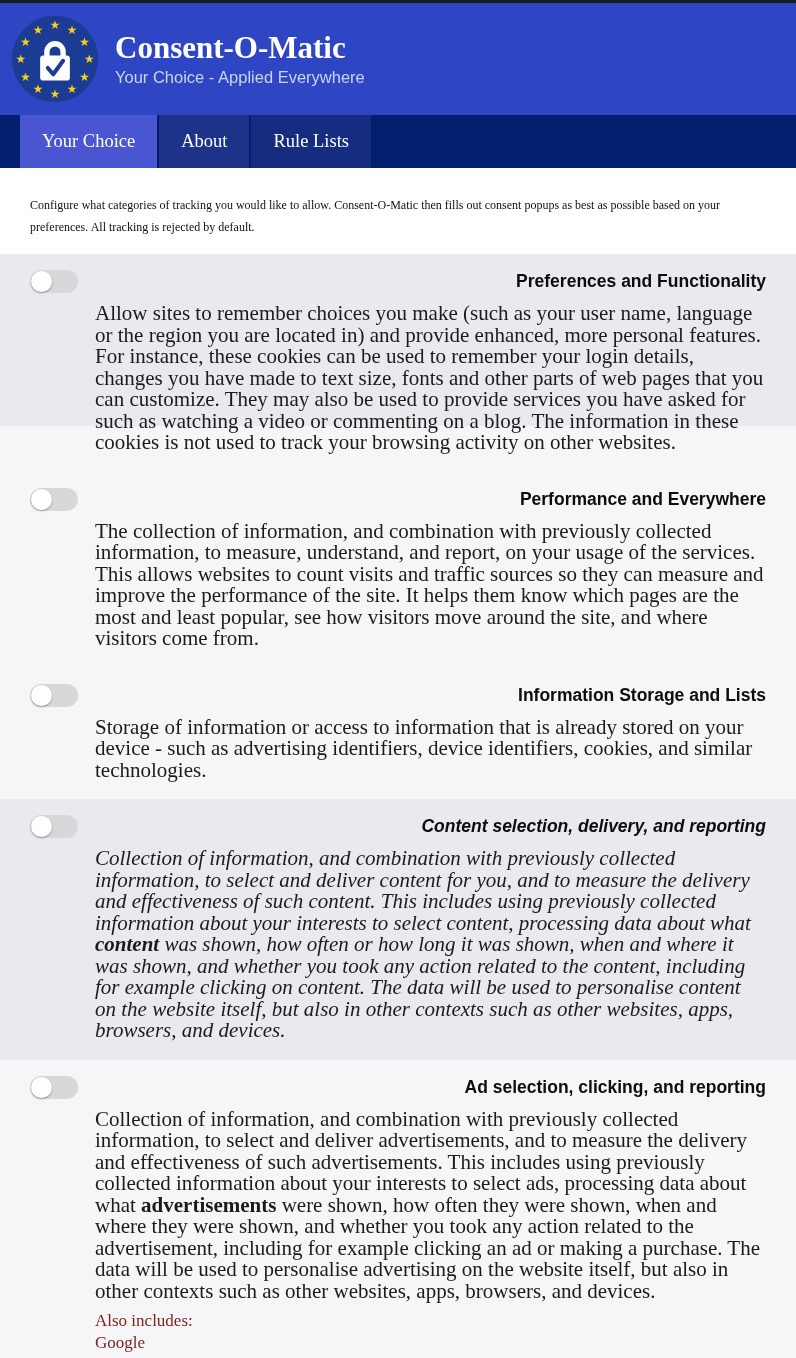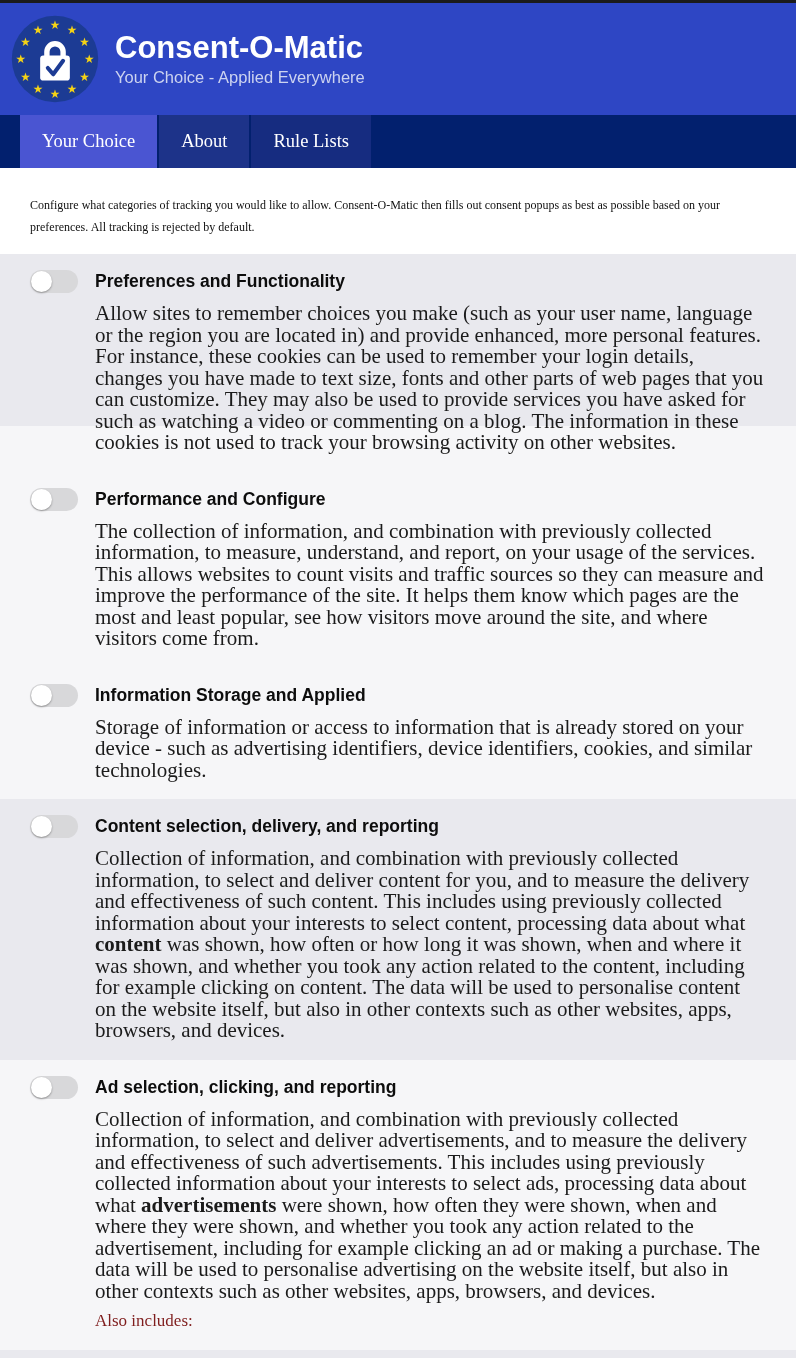--- a/index.html
+++ b/index.html
@@ -11,21 +11,21 @@
   .window-edge { height:3px; background:#1b1b1b; }
 
   
   .header {
     background:#2e46c4; height:112px;
     display:flex; align-items:center; padding-left:10px;
   }
   .logo { width:90px; height:90px; flex:0 0 90px; }
   .header-text { margin-left:15px; }
   .app-title {
-    color:#ffffff; font-family:Liberation Sans, sans-serif;
+    color:#ffffff; font-family:Liberation Serif, serif;
     font-weight:bold; font-size:31px; line-height:34px;
   }
   .app-subtitle {
     color:#ccd3f0; font-family:"Liberation Sans", sans-serif;
     font-size:16.5px; margin-top:3px;
   }
 
   
   .tabbar {
     background:#02206e; height:53px;
@@ -41,27 +41,27 @@
   .tab-about    { background:#1d3389; margin-left:2px; }
 
   
   .intro {
     padding:26px 30px 16px 30px;
     font-size:12px; line-height:22px; color:#101010;
   }
 
   
   .category { padding:16px 30px 18px 30px; }
-  .bg-gray  { background:#e9e9ee; }
+  .bg-gray  { background:#e9e9ee;font-style:italic; }
   .bg-light { background:#f6f6f8; }
   
   .bg-gray-cut {
     background:linear-gradient(to bottom, #e9e9ee 0px, #e9e9ee 172px, #f6f6f8 172px);
   }
-  .cat-row { display:flex; align-items:center; }
+  .cat-row { display:flex; align-items:center;justify-content:space-between; }
   .toggle {
     width:48px; height:23px; flex:0 0 48px; border-radius:12px;
     background:#d8d8da; position:relative; cursor:pointer;
   }
   .toggle-knob {
     position:absolute; left:1px; top:1px; width:21px; height:21px;
     border-radius:50%; background:#ffffff;
     box-shadow:0 1px 2px rgba(0,0,0,0.35);
   }
   .cat-title {
@@ -128,31 +128,31 @@
     <h2 class="cat-title">Preferences and Functionality</h2>
   </div>
   <p class="cat-desc">Allow sites to remember choices you make (such as your user name, language or the region you are located in) and provide enhanced, more personal features. For instance, these cookies can be used to remember your login details, changes you have made to text size, fonts and other parts of web pages that you can customize. They may also be used to provide services you have asked for such as watching a video or commenting on a blog. The information in these cookies is not used to track your browsing activity on other websites.</p>
 </section>
 
 <section class="category bg-light">
   <div class="cat-row">
     <div class="toggle">
       <div class="toggle-knob"></div>
     </div>
-    <h2 class="cat-title">Performance and Configure</h2>
+    <h2 class="cat-title">Performance and Everywhere</h2>
   </div>
   <p class="cat-desc">The collection of information, and combination with previously collected information, to measure, understand, and report, on your usage of the services. This allows websites to count visits and traffic sources so they can measure and improve the performance of the site. It helps them know which pages are the most and least popular, see how visitors move around the site, and where visitors come from.</p>
 </section>
 
 <section class="category bg-light">
   <div class="cat-row">
     <div class="toggle">
       <div class="toggle-knob"></div>
     </div>
-    <h2 class="cat-title">Information Storage and Applied</h2>
+    <h2 class="cat-title">Information Storage and Lists</h2>
   </div>
   <p class="cat-desc">Storage of information or access to information that is already stored on your device - such as advertising identifiers, device identifiers, cookies, and similar technologies.</p>
 </section>
 
 <section class="category bg-gray">
   <div class="cat-row">
     <div class="toggle">
       <div class="toggle-knob"></div>
     </div>
     <h2 class="cat-title">Content selection, delivery, and reporting</h2>
@@ -163,20 +163,21 @@
 <section class="category bg-light">
   <div class="cat-row">
     <div class="toggle">
       <div class="toggle-knob"></div>
     </div>
     <h2 class="cat-title">Ad selection, clicking, and reporting</h2>
   </div>
   <p class="cat-desc"><span>Collection of information, and combination with previously collected information, to select and deliver advertisements, and to measure the delivery and effectiveness of such advertisements. This includes using previously collected information about your interests to select ads, processing data about what </span><strong>advertisements</strong><span> were shown, how often they were shown, when and where they were shown, and whether you took any action related to the advertisement, including for example clicking an ad or making a purchase. The data will be used to personalise advertising on the website itself, but also in other contexts such as other websites, apps, browsers, and devices.</span></p>
   <div class="cat-also">
     <div>Also includes:</div>
+    <div>Google</div>
   </div>
 </section>
 
 <section class="category bg-gray">
   <div class="cat-row">
     <div class="toggle">
       <div class="toggle-knob"></div>
     </div>
     <h2 class="cat-title">Other Configure</h2>
   </div>

